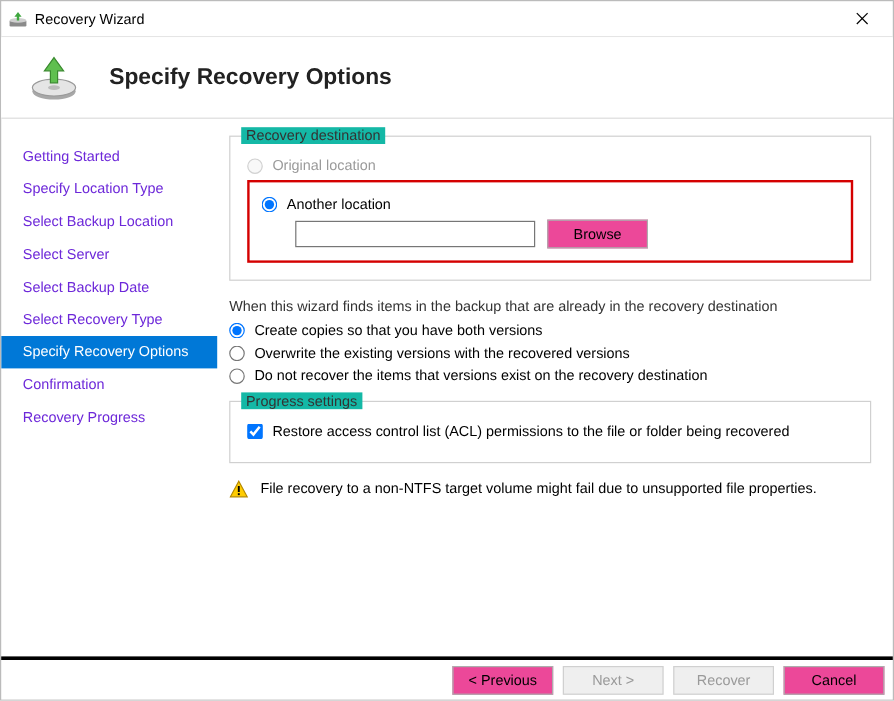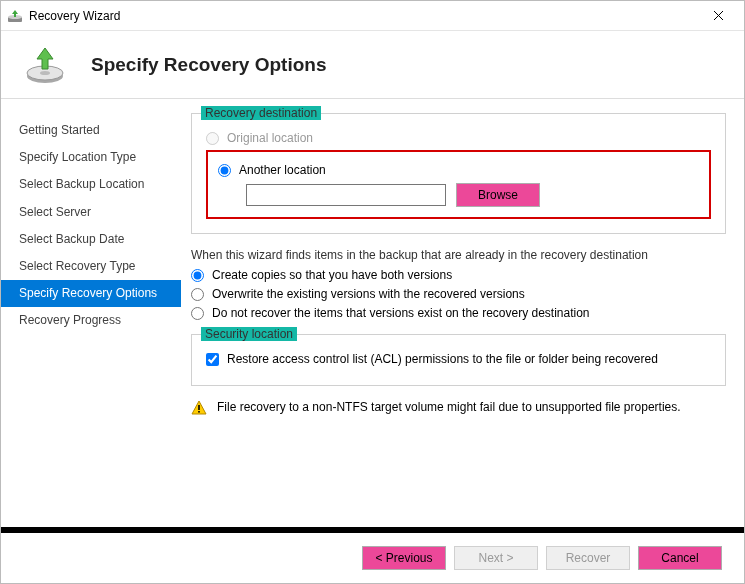--- a/index.html
+++ b/index.html
@@ -74,21 +74,21 @@
       display: flex;
       overflow: hidden;
     }
     .sidebar {
       width: 180px;
       padding: 18px 0 0 0;
     }
     .sidebar .step {
       padding: 4px 12px 4px 18px;
       font-size: 12px;
-      color: #404040;
+      color: #6d28d9;
       cursor: default;
       line-height: 1.6;
     }
     .sidebar .step.active {
       background: #0078d7;
       color: #fff;
     }
     .content {
       flex: 1;
       padding: 14px 18px 10px 10px;
@@ -158,27 +158,27 @@
       gap: 10px;
       margin-top: 12px;
       font-size: 12px;
     }
     .warning-icon {
       width: 16px;
       height: 16px;
       flex-shrink: 0;
     }
     .footer {
-      height: 56px;
-      border-top: 6px solid #000000;
+      height: 36px;
+      border-top: 3px solid #000000;
       display: flex;
       align-items: center;
       justify-content: flex-end;
       gap: 8px;
-      padding-right: 22px;
+      padding-right: 7px;
     }
     input[type="radio"], input[type="checkbox"] {
       width: 13px;
       height: 13px;
       margin: 0;
     }
     .section-text {
       font-size: 12px;
       margin-bottom: 6px;
       color: #333;
@@ -224,20 +224,21 @@
   <div class="body">
 
     <div class="sidebar">
       <div class="step">Getting Started</div>
       <div class="step">Specify Location Type</div>
       <div class="step">Select Backup Location</div>
       <div class="step">Select Server</div>
       <div class="step">Select Backup Date</div>
       <div class="step">Select Recovery Type</div>
       <div class="step active">Specify Recovery Options</div>
+      <div class="step">Confirmation</div>
       <div class="step">Recovery Progress</div>
     </div>
 
     <div class="content">
 
       <div class="groupbox">
         <span class="legend">Recovery destination</span>
 
         <div class="radio-row disabled">
           <input type="radio" name="dest" disabled="" style="">
@@ -267,21 +268,21 @@
           <input type="radio" name="conflict" style="">
           <span>Overwrite the existing versions with the recovered versions</span>
         </div>
         <div class="radio-row">
           <input type="radio" name="conflict" style="">
           <span>Do not recover the items that versions exist on the recovery destination</span>
         </div>
       </div>
 
       <div class="groupbox">
-        <span class="legend">Security location</span>
+        <span class="legend">Progress settings</span>
         <div class="check-row">
           <input type="checkbox" checked="" style="">
           <span>Restore access control list (ACL) permissions to the file or folder being recovered</span>
         </div>
       </div>
 
       <div class="warning-row">
         <span class="warning-icon">
           <svg viewBox="0 0 16 16">
             <path d="M8 1 L15 14 L1 14 Z" fill="#ffcc00" stroke="#b58900"></path>

